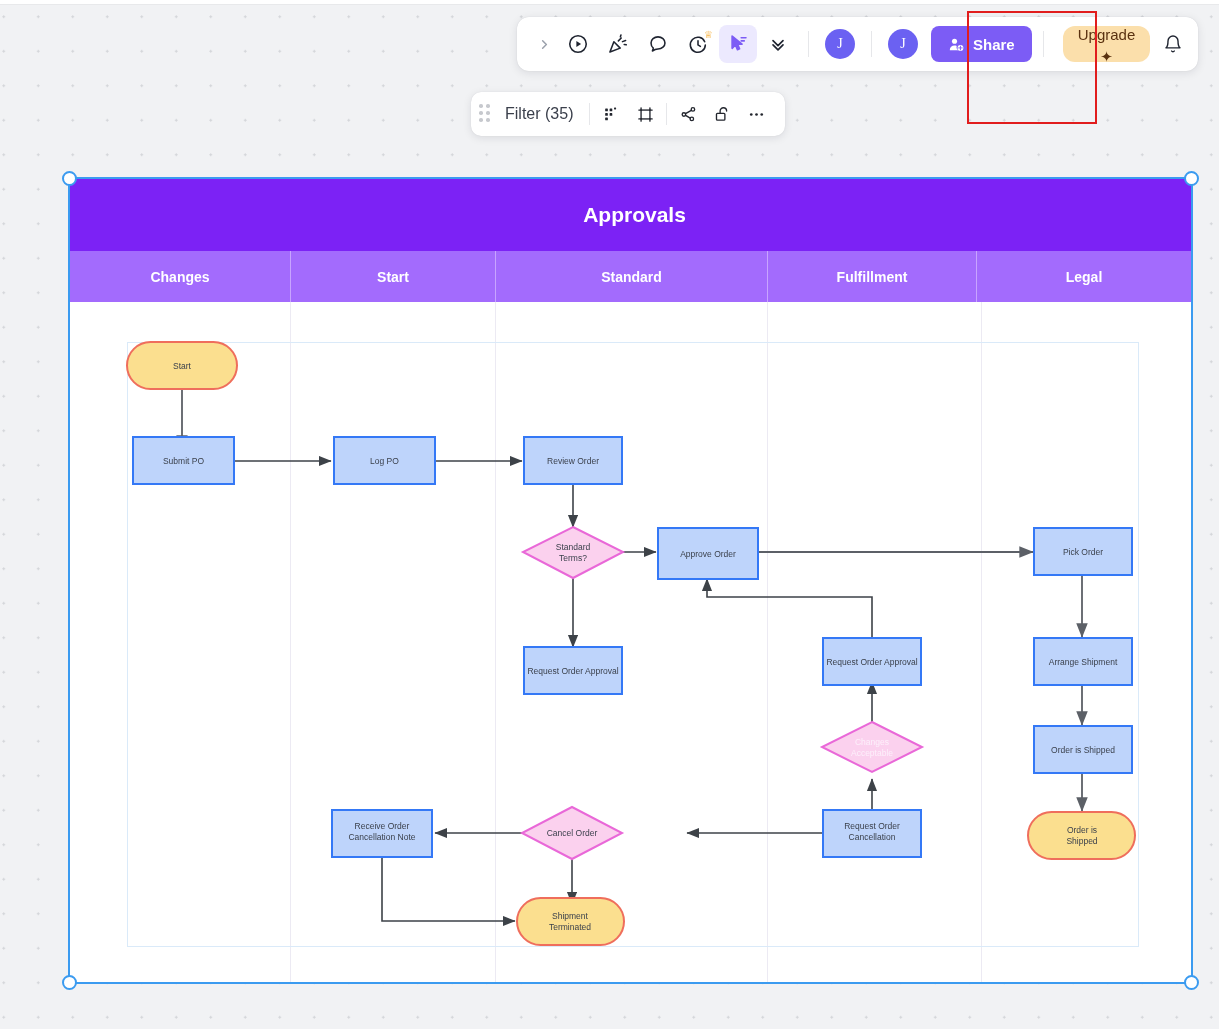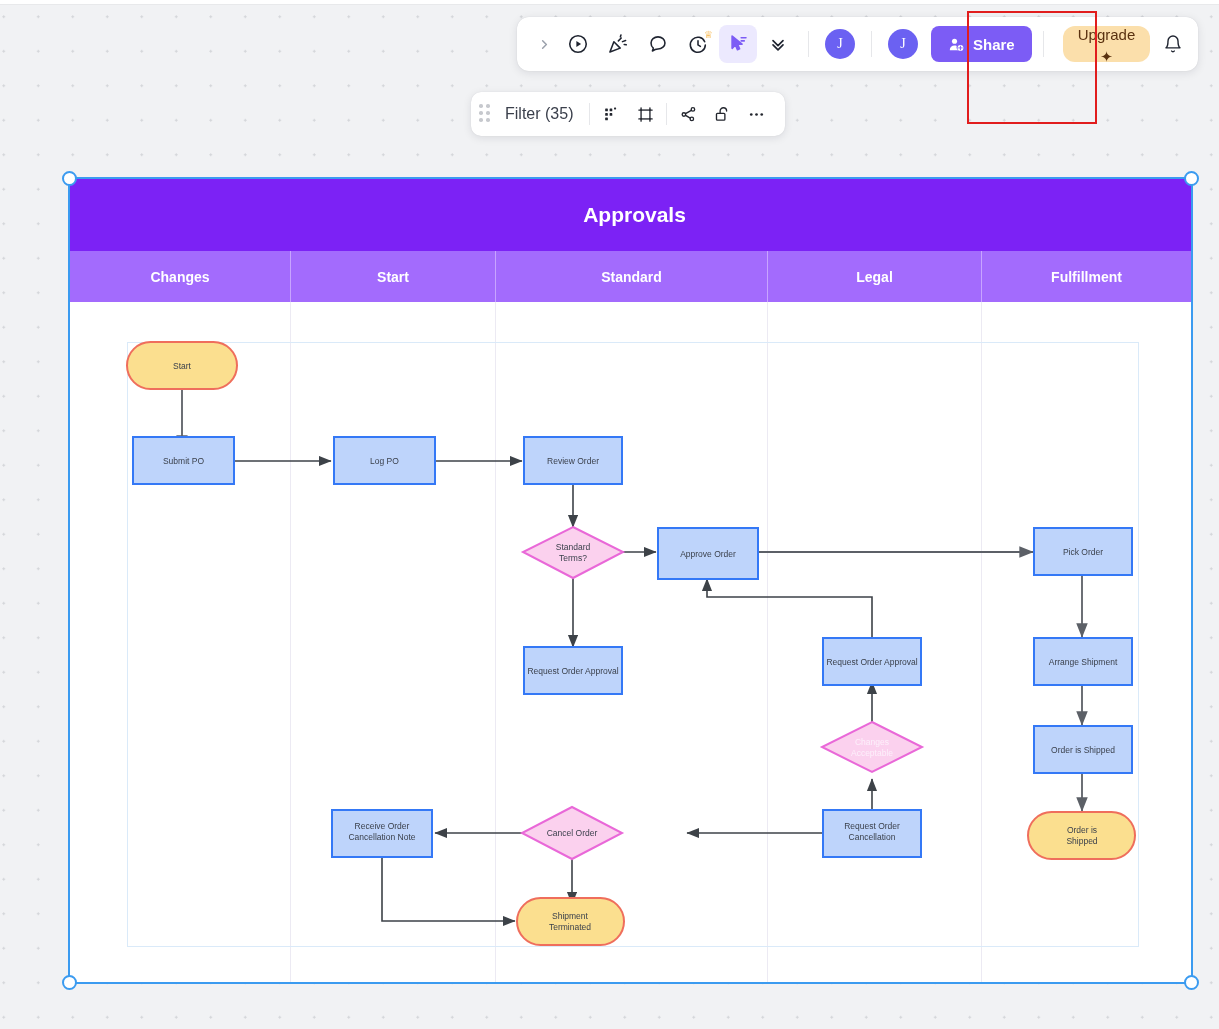--- a/index.html
+++ b/index.html
@@ -349,22 +349,22 @@
 </div>
 
 <div class="selection-wrap">
 
   <div class="lane-title">Approvals</div>
 
   <div class="lane-headers">
     <div class="lane-head" style="width:221px">Changes</div>
     <div class="lane-head" style="width:205px">Start</div>
     <div class="lane-head" style="width:272px">Standard</div>
+    <div class="lane-head" style="width:209px">Fulfillment</div>
     <div class="lane-head" style="width:214px">Legal</div>
-    <div class="lane-head" style="width:209px">Fulfillment</div>
   </div>
 
   <div class="lane-body">
     <div class="lane-col" style="width:221px"></div>
     <div class="lane-col" style="width:205px"></div>
     <div class="lane-col" style="width:272px"></div>
     <div class="lane-col" style="width:214px"></div>
     <div class="lane-col" style="width:209px"></div>
   </div>
 

